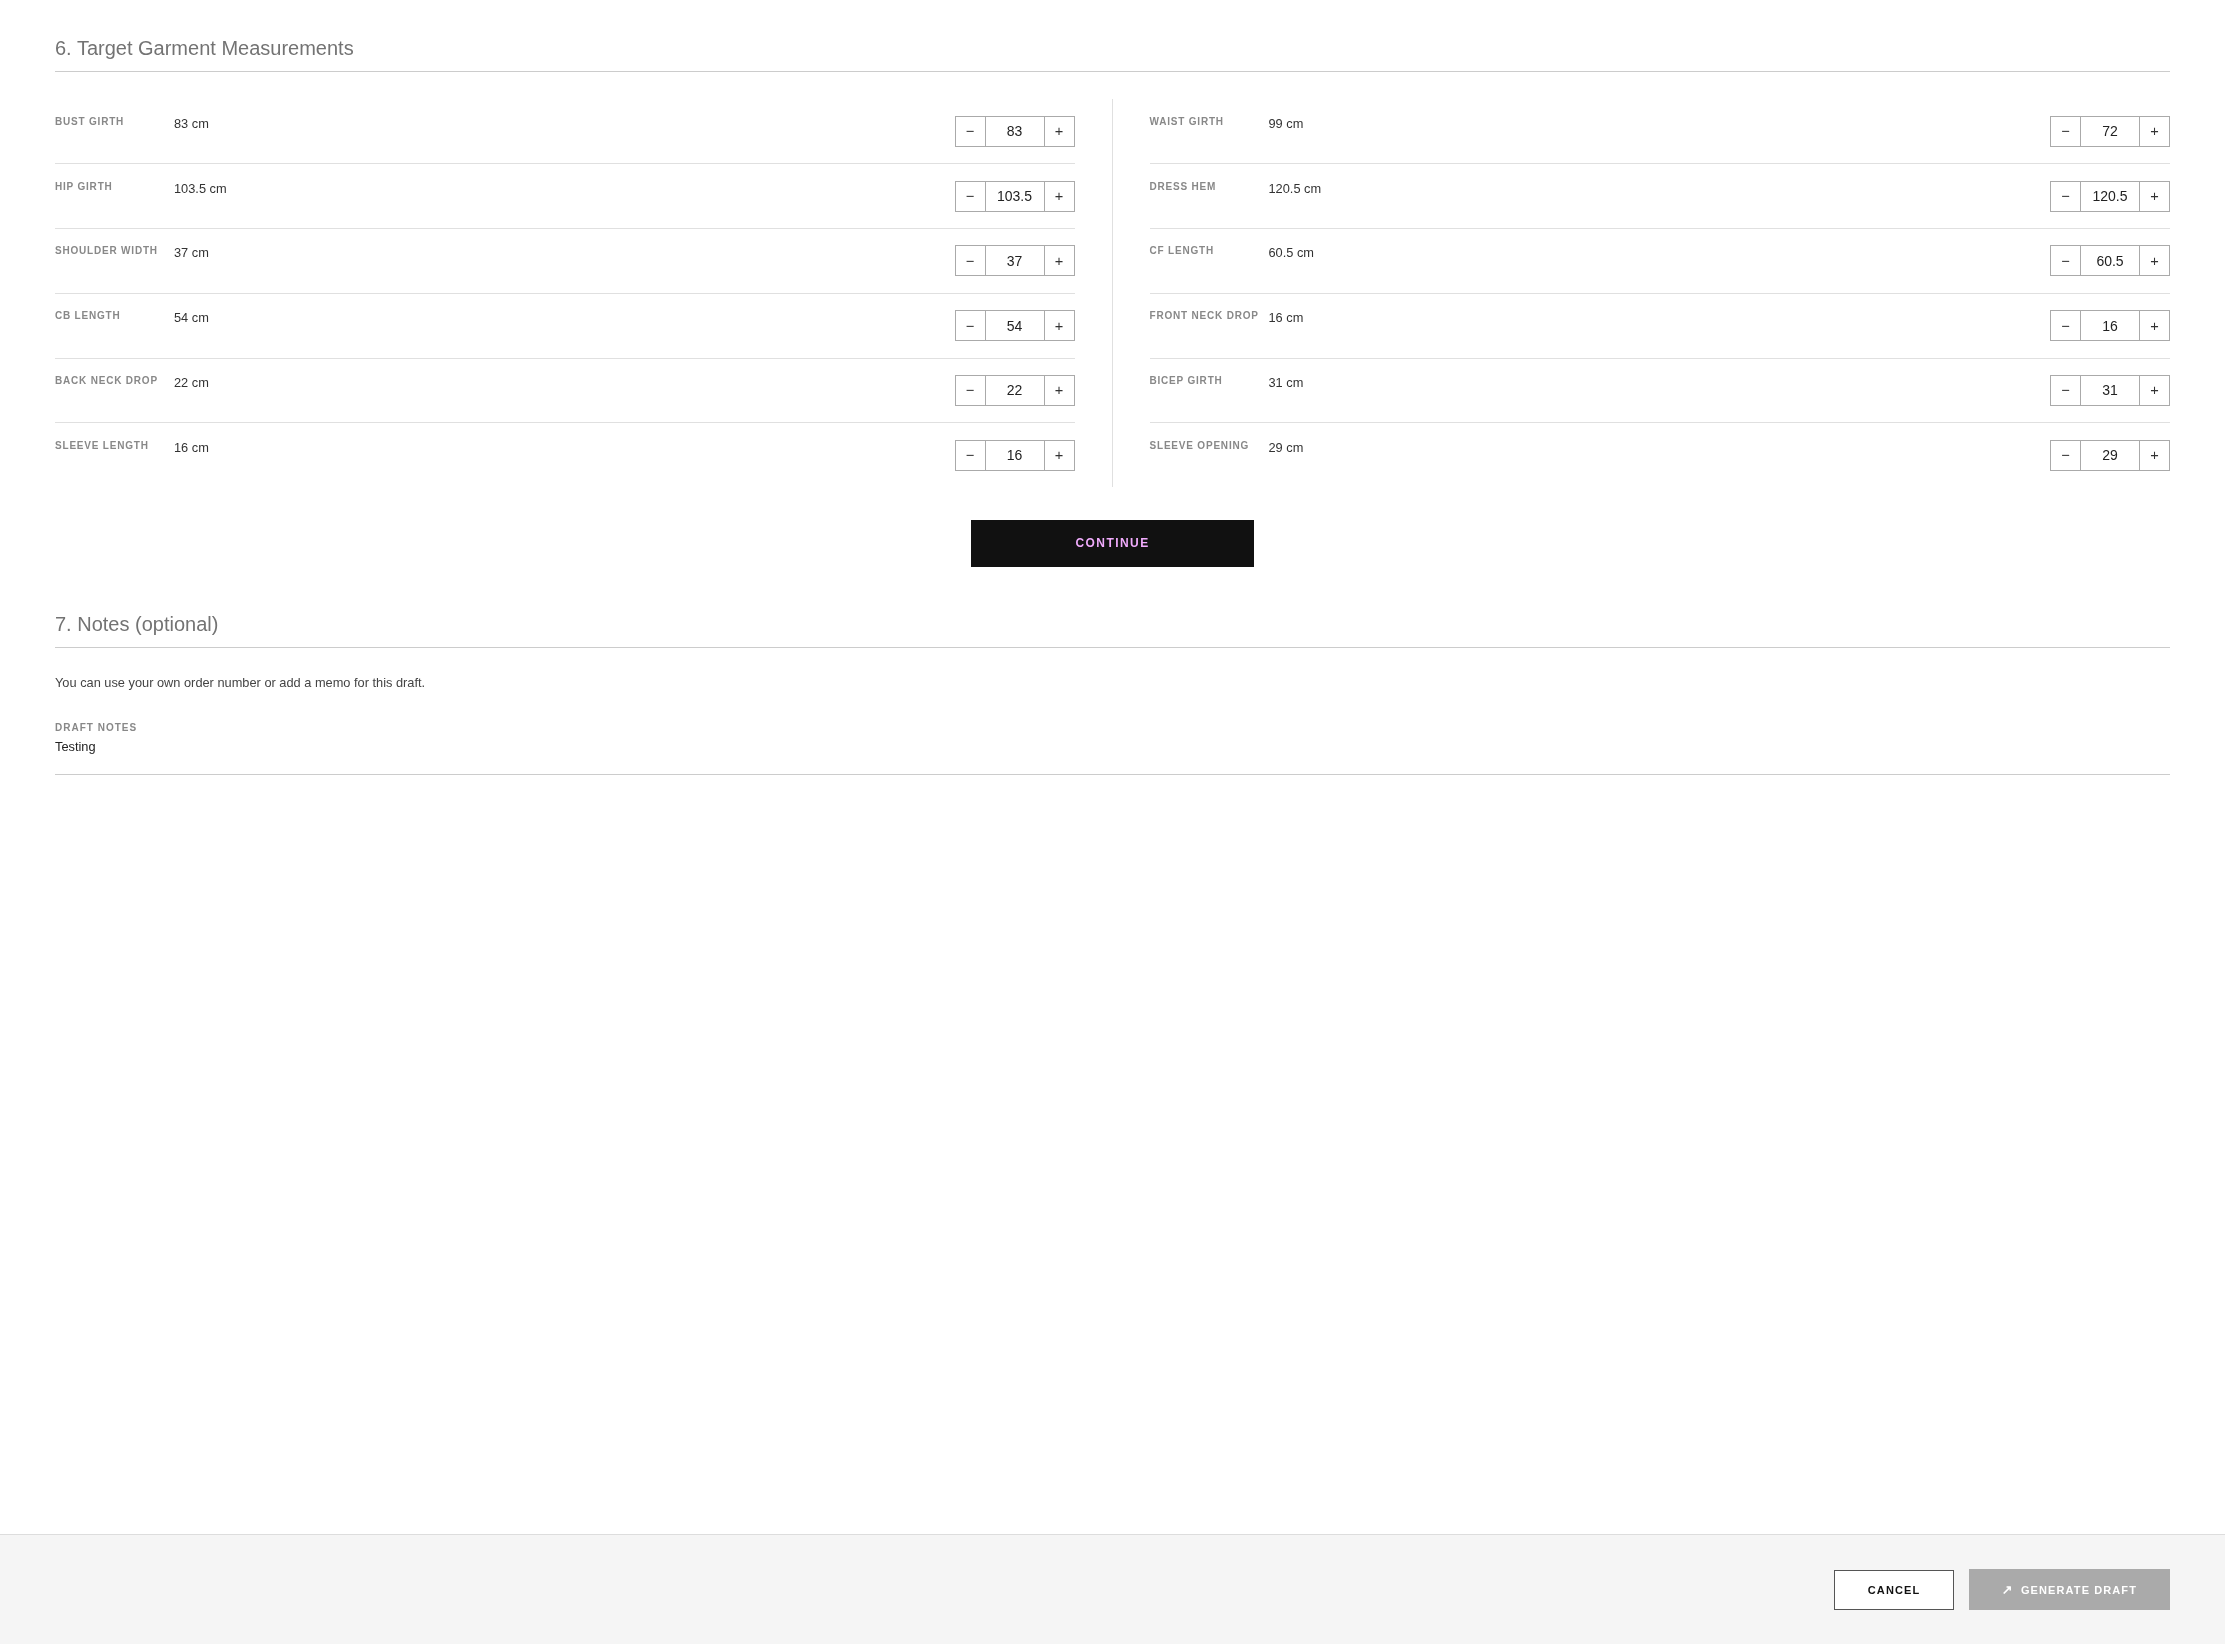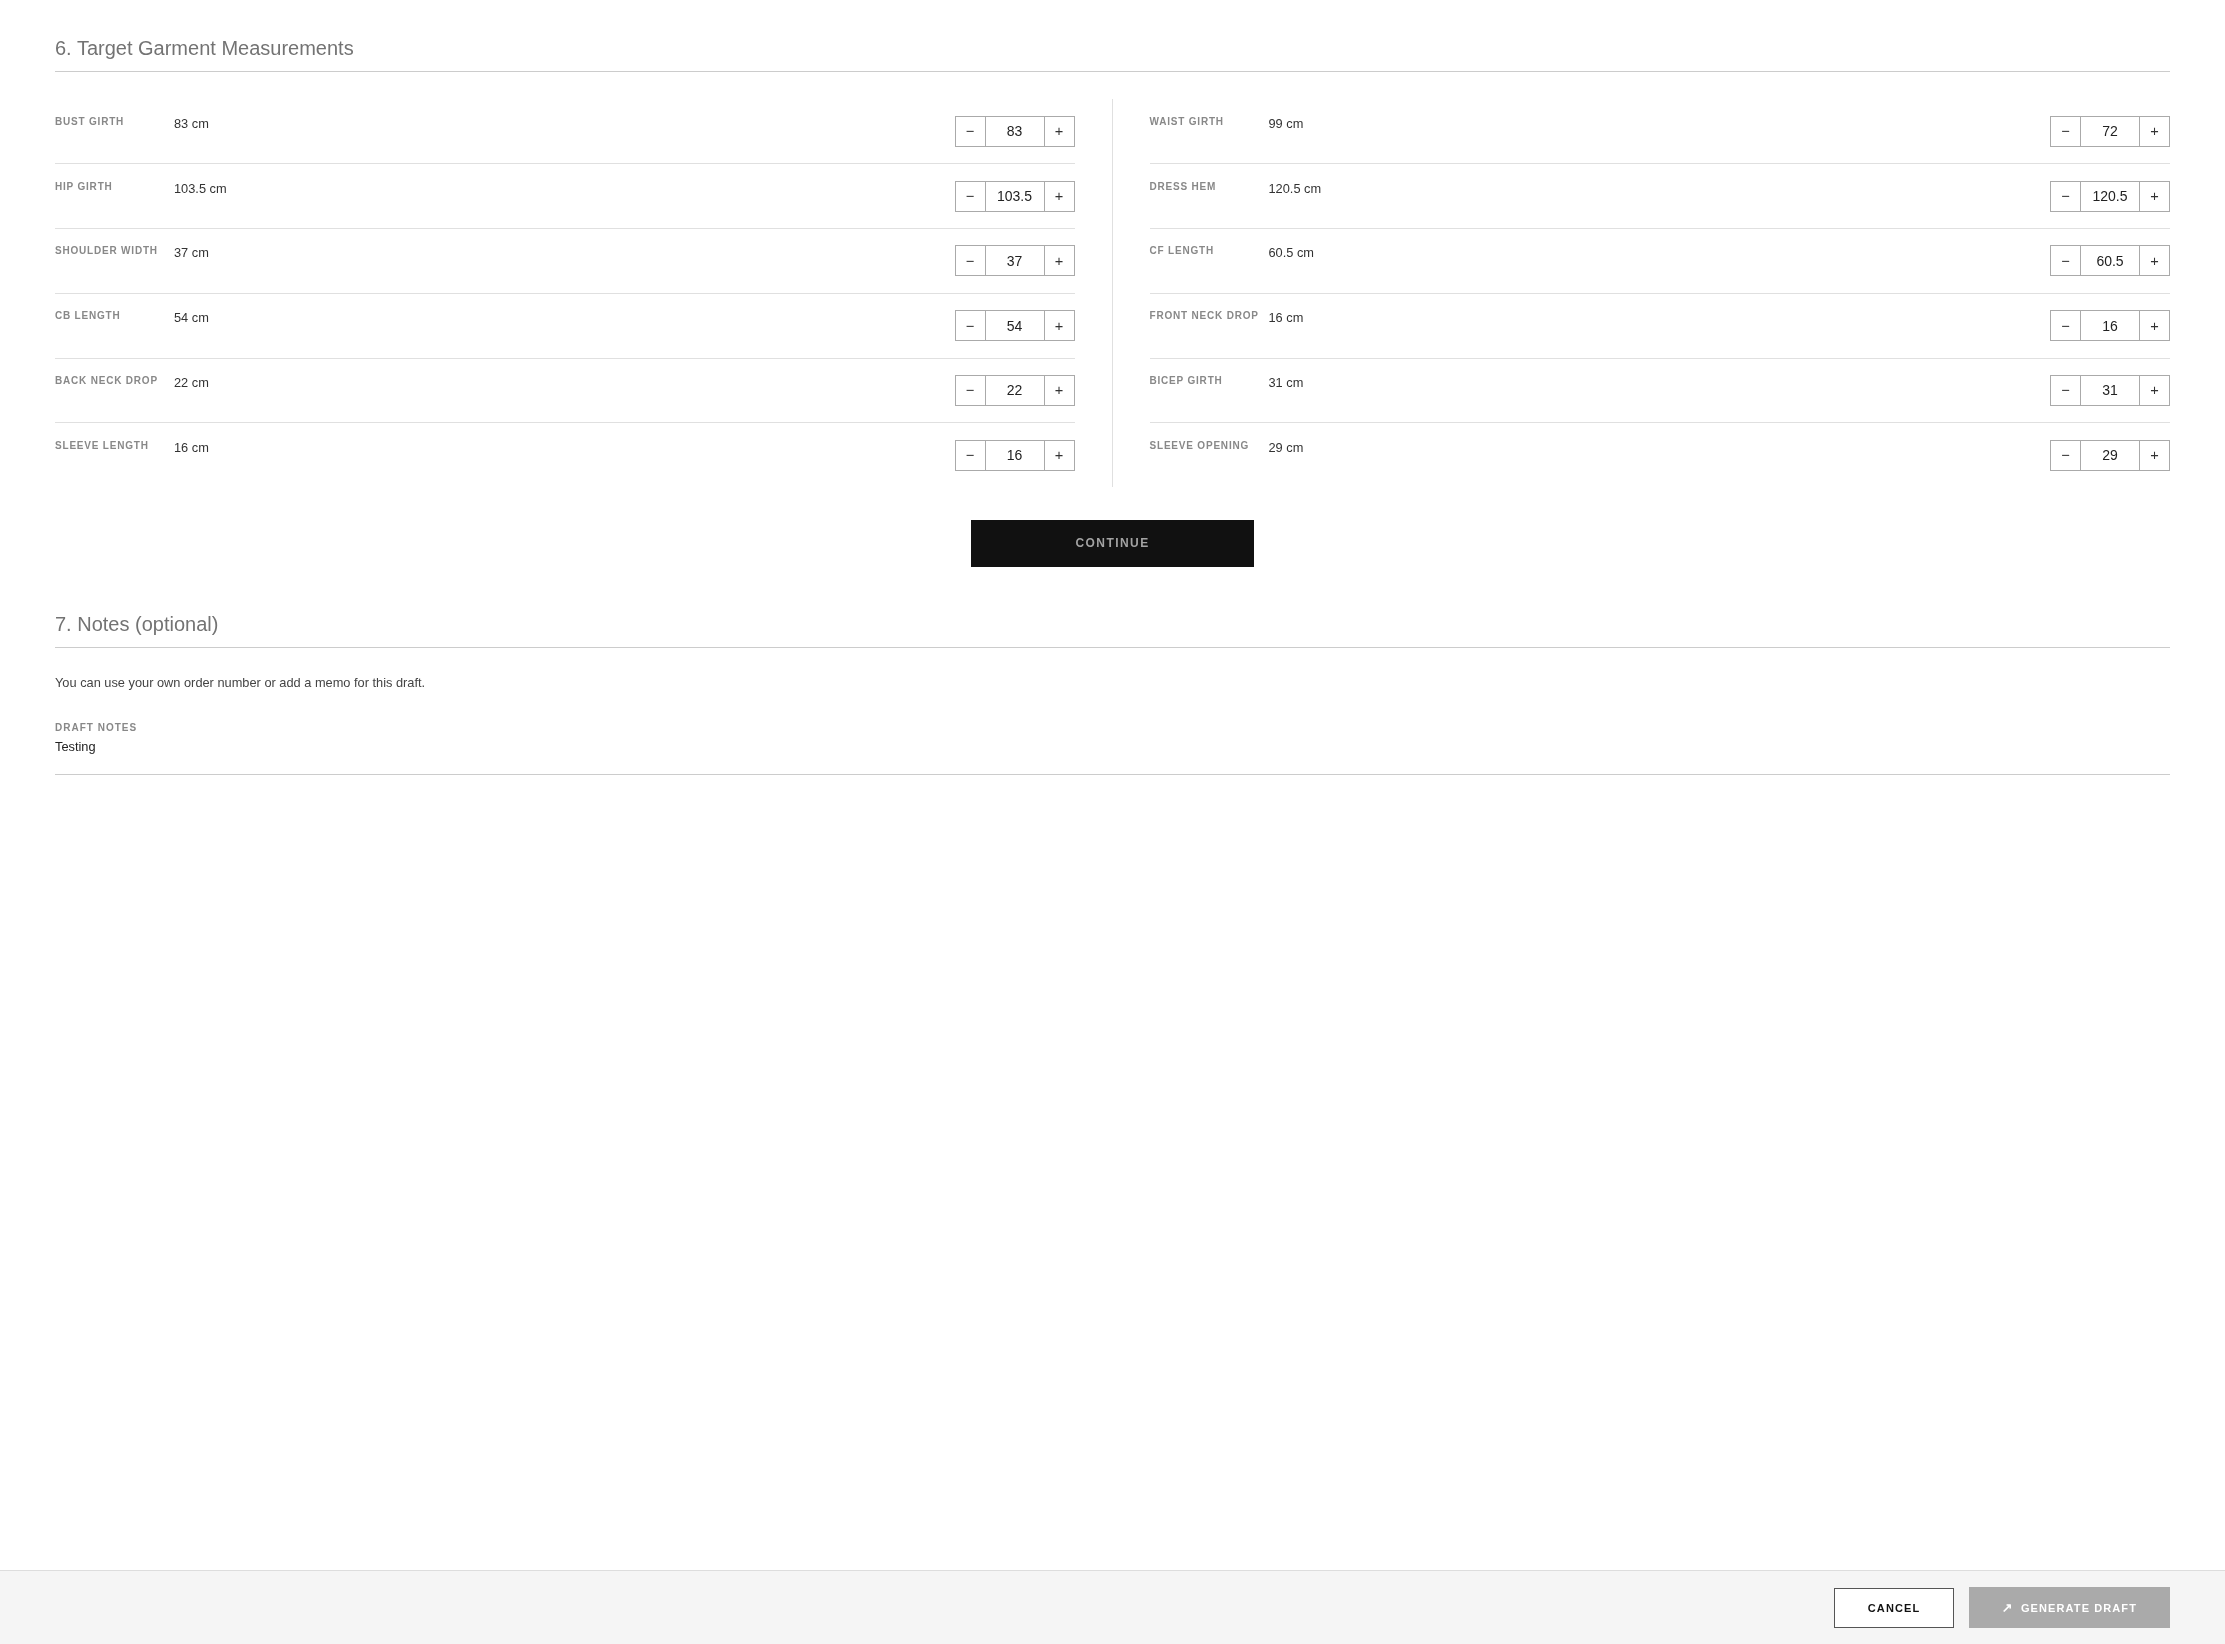--- a/index.html
+++ b/index.html
@@ -111,21 +111,21 @@
     }
 
     .continue-container {
       display: flex;
       justify-content: center;
       margin: 33px 0 0 0;
     }
 
     .continue-btn {
       background: #111;
-      color: #a3a3a3;
+      color: #f0abfc;
       border: none;
       padding: 16.4px 0;
       width: 283px;
       font-size: 12px;
       font-weight: 600;
       letter-spacing: 0.12em;
       text-transform: uppercase;
       cursor: pointer;
     }
 
@@ -158,21 +158,21 @@
     .footer-bar {
       position: fixed;
       bottom: 0;
       left: 0;
       right: 0;
       background: #f5f5f5;
       border-top: 0.9px solid #ddd;
       display: flex;
       justify-content: flex-end;
       align-items: center;
-      padding: 16px 55px;
+      padding: 34px 55px;
       gap: 14.6px;
     }
 
     .cancel-btn {
       background: #fff;
       color: #111;
       border: 0.9px solid #555;
       padding: 12.8px 33px;
       font-size: 11px;
       font-weight: 600;

